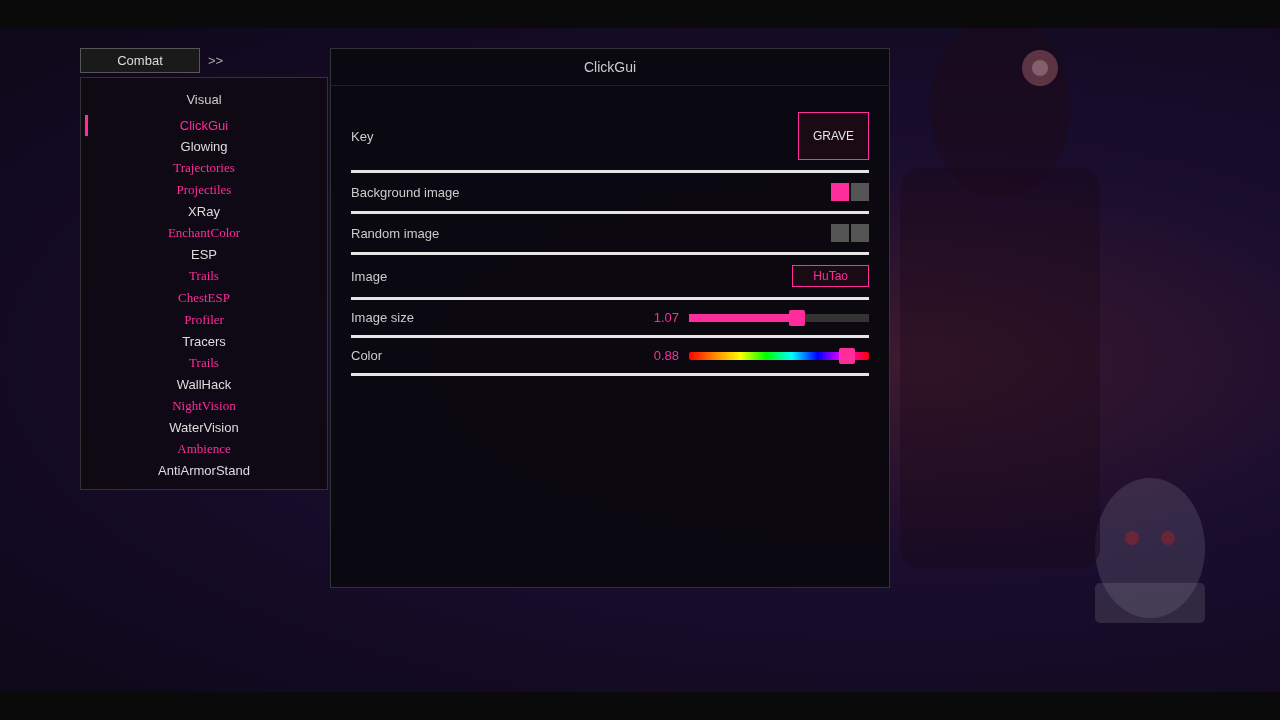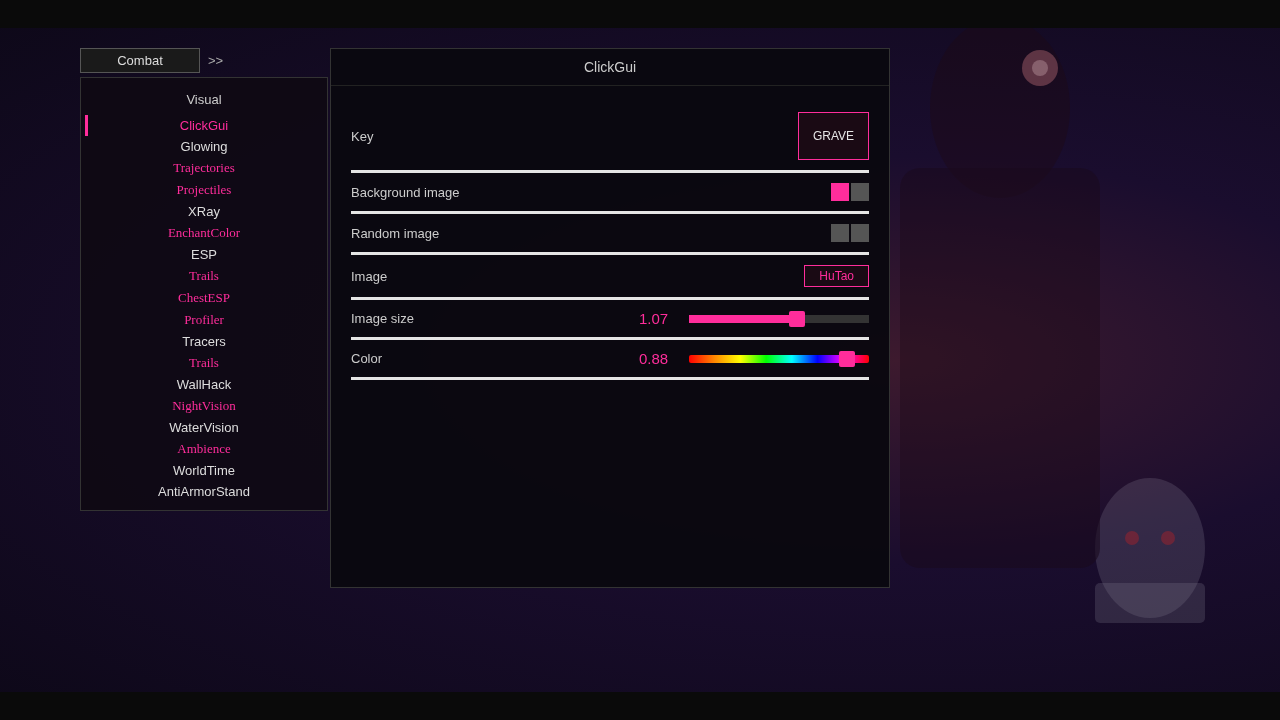--- a/index.html
+++ b/index.html
@@ -173,43 +173,44 @@
     }
 
     .slider-container {
       display: flex;
       align-items: center;
       gap: 10px;
     }
 
     .slider-value {
       color: #ff2d9b;
-      font-size: 15px;
+      font-size: 13px;
       min-width: 40px;
+      text-align: right;
     }
 
     .image-size-track {
       background: #444;
       position: relative;
       width: 180px;
       height: 8px;
     }
 
     .color-track {
       background: linear-gradient(to right, #ff0000, #ffff00, #00ff00, #00ffff, #0000ff, #ff00ff, #ff0000);
       position: relative;
       width: 180px;
       height: 8px;
     }
 
     .hutao-btn {
       background: #1a0a14;
       border: 1px solid #ff2d9b;
       color: #ff2d9b;
-      padding: 3px 14px;
+      padding: 3px 20px;
       font-size: 12px;
     }
 
     .bg-image-toggle {
       display: flex;
       gap: 2px;
     }
 
     .bg-img-on {
       width: 18px;
@@ -283,21 +284,20 @@
       <div class="sidebar-item white">ESP</div>
       <div class="sidebar-item pink">Trails</div>
       <div class="sidebar-item pink">ChestESP</div>
       <div class="sidebar-item pink">Profiler</div>
       <div class="sidebar-item white">Tracers</div>
       <div class="sidebar-item pink">Trails</div>
       <div class="sidebar-item white">WallHack</div>
       <div class="sidebar-item pink">NightVision</div>
       <div class="sidebar-item white">WaterVision</div>
       <div class="sidebar-item pink">Ambience</div>
-      <div class="sidebar-item white">WorldTime</div>
       <div class="sidebar-item white">AntiArmorStand</div>
     </div>
   </div>
 
   <div class="settings-panel">
     <div class="settings-title">ClickGui</div>
     <div class="settings-body">
 
       <div class="setting-row">
         <span class="setting-label">Key</span>

